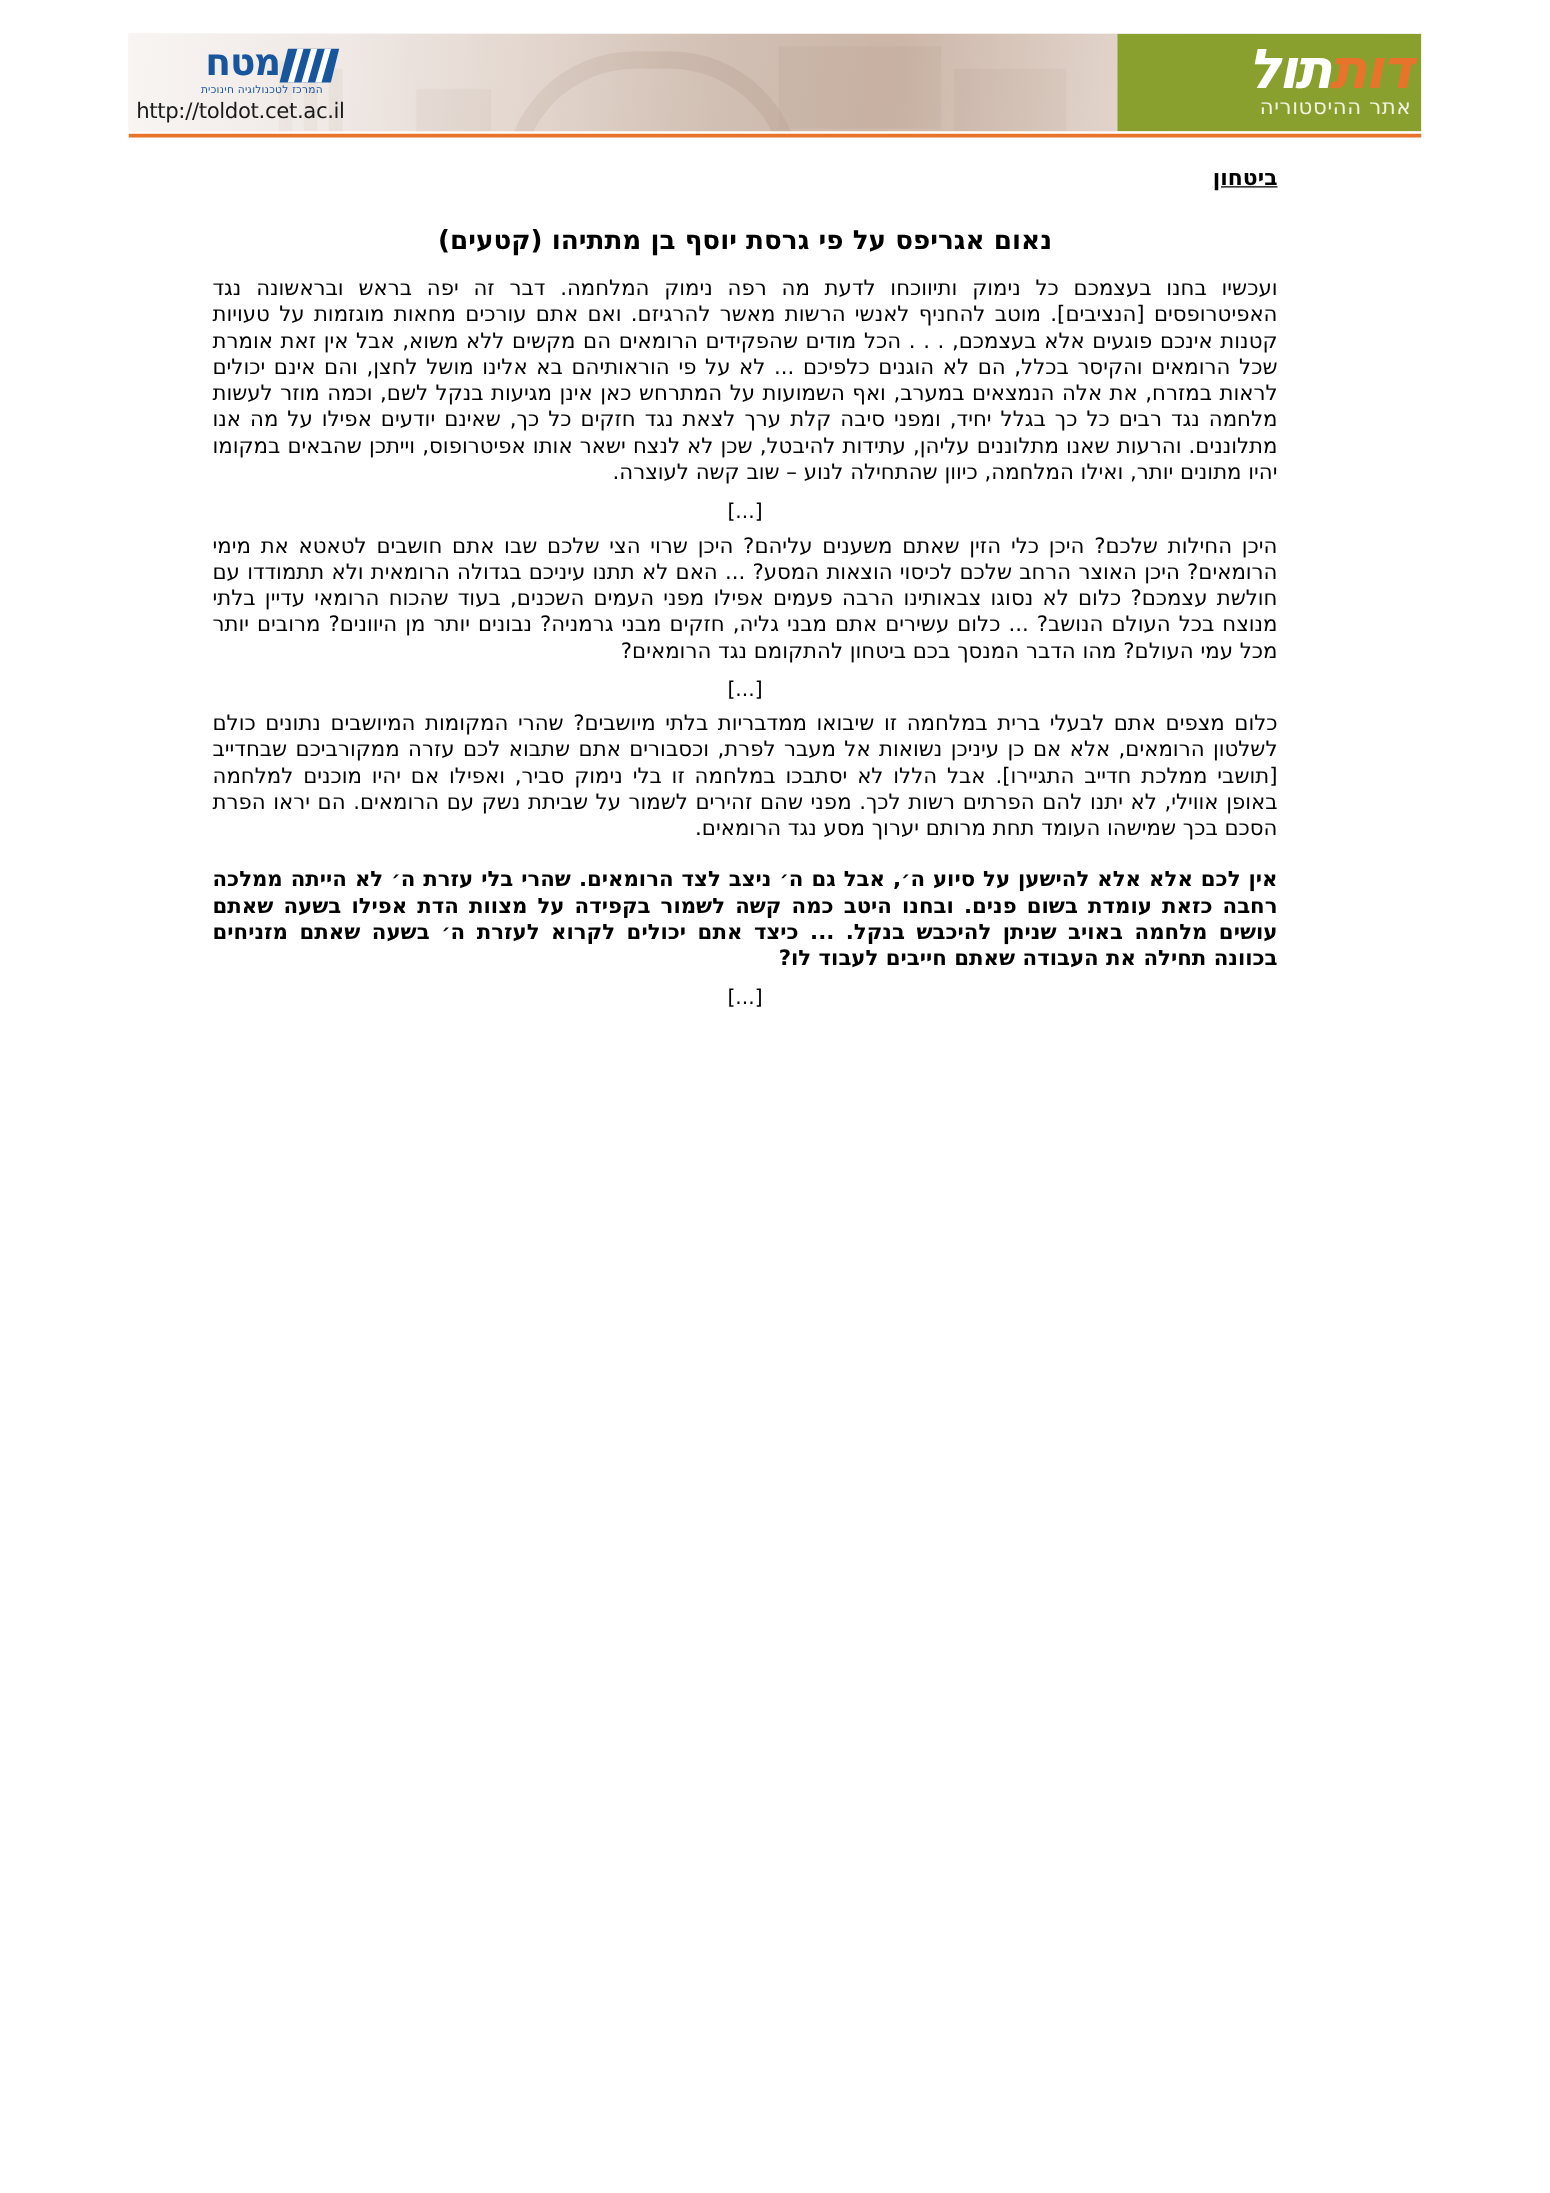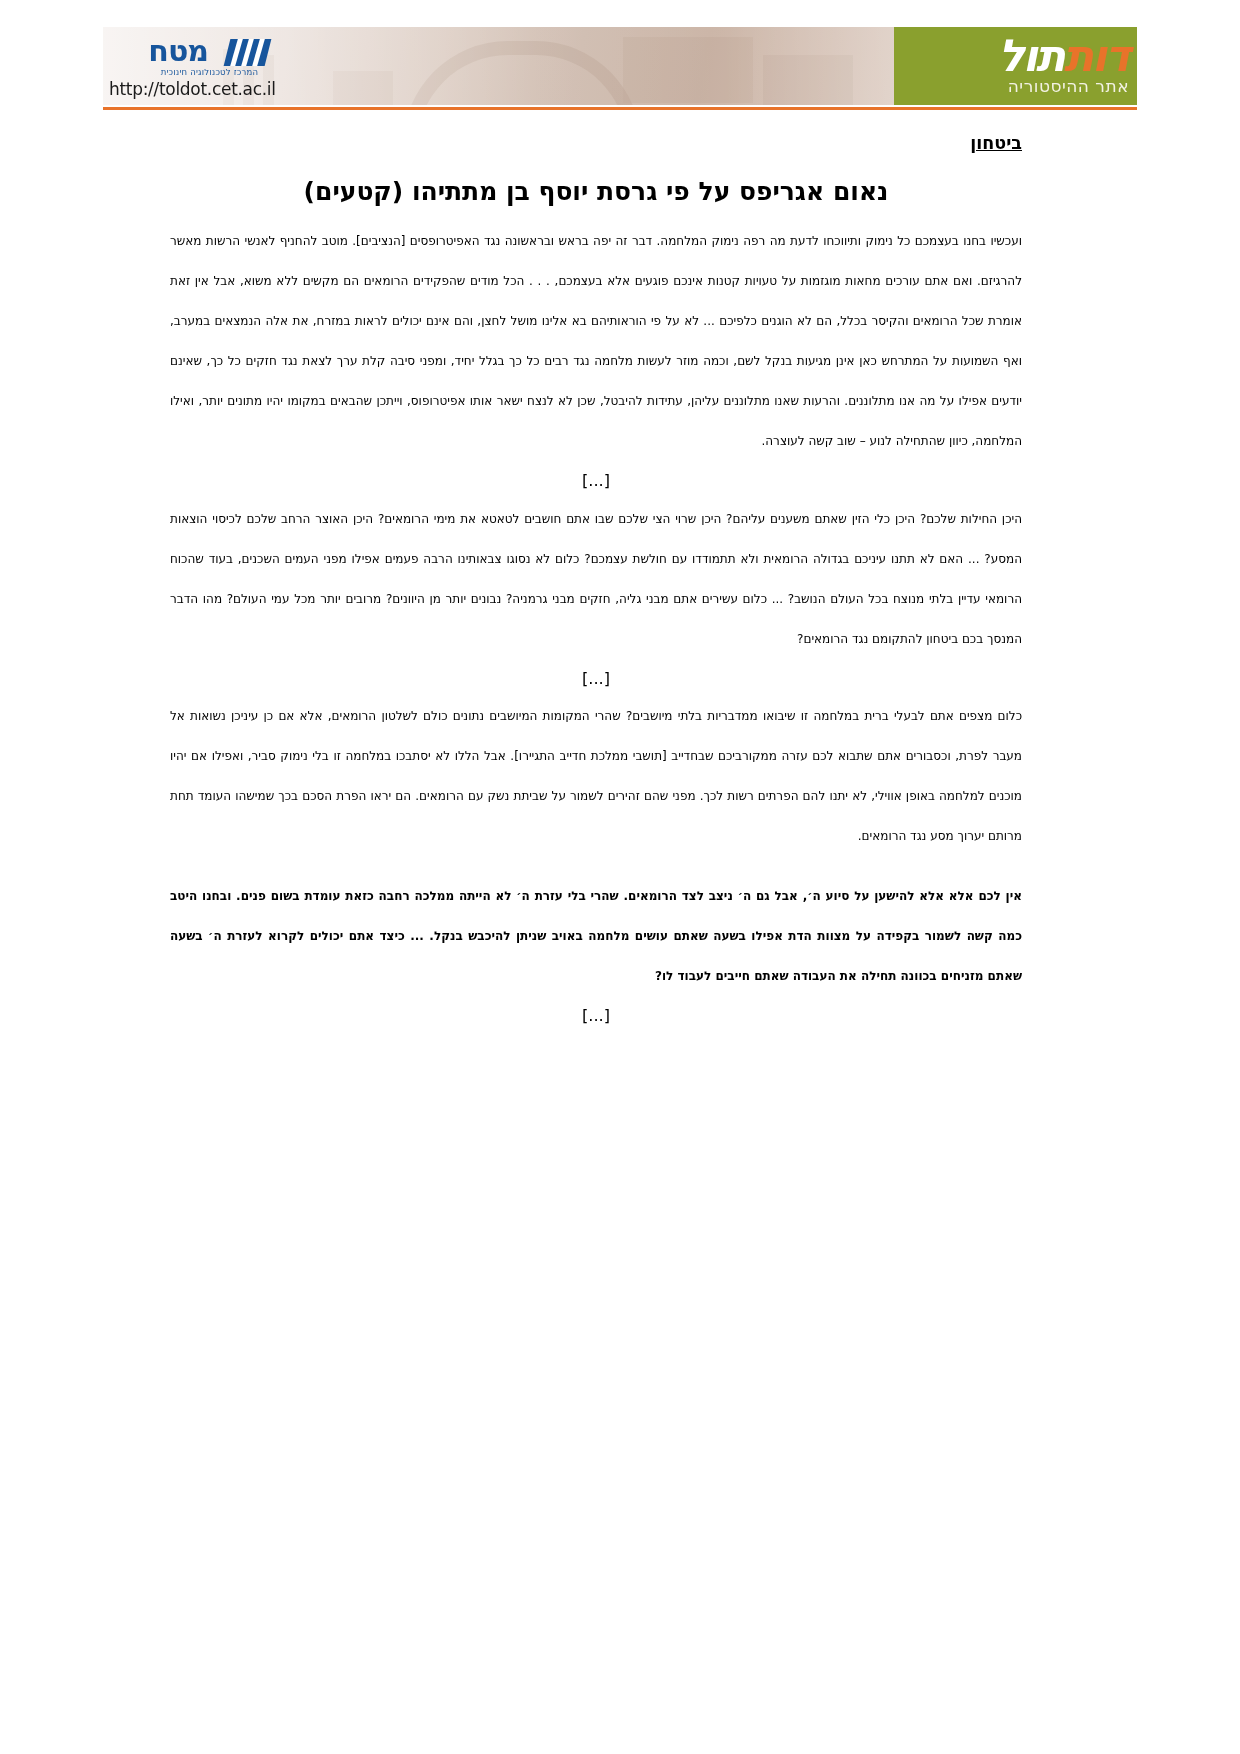--- a/index.html
+++ b/index.html
@@ -77,21 +77,21 @@
     position: absolute;
     left: 5px;
     top: 9px;
     width: 160px;
     direction: rtl;
   }
   .matah-row {
     display: flex;
     align-items: flex-end;
     justify-content: flex-start;
-    gap: 19px;
+    gap: 3px;
   }
   .matah-word {
     font-family: "DejaVu Sans", "Liberation Sans", sans-serif;
     font-weight: bold;
     font-size: 30px;
     line-height: 30px;
     color: #17559c;
     letter-spacing: -1px;
   }
   .matah-mark {
@@ -179,38 +179,38 @@
   .doc-label {
     font-size: 17.5px;
     font-weight: bold;
     text-align: right;
     text-decoration: underline;
     margin: 0 0 25px 0;
     line-height: 22px;
   }
 
   .doc-title {
-    font-size: 25px;
+    font-size: 21px;
     font-weight: bold;
     text-align: center;
     line-height: 26px;
     margin: 0 0 16px 0;
   }
 
   .doc-note {
     font-size: 12.5px;
     line-height: 25px;
     text-align: justify;
     text-align-last: center;
     margin: 0 0 34px 0;
   }
 
   .para {
-    font-size: 12px;
-    line-height: 40px;
+    font-size: 17px;
+    line-height: 21px;
     text-align: justify;
     text-align-last: right;
     margin: 0 0 2px 0;
   }
   .para.gap-before { margin-top: 20px; font-weight: bold; }
 
   .ellipsis {
     font-size: 16.2px;
     line-height: 35.5px;
     text-align: center;

